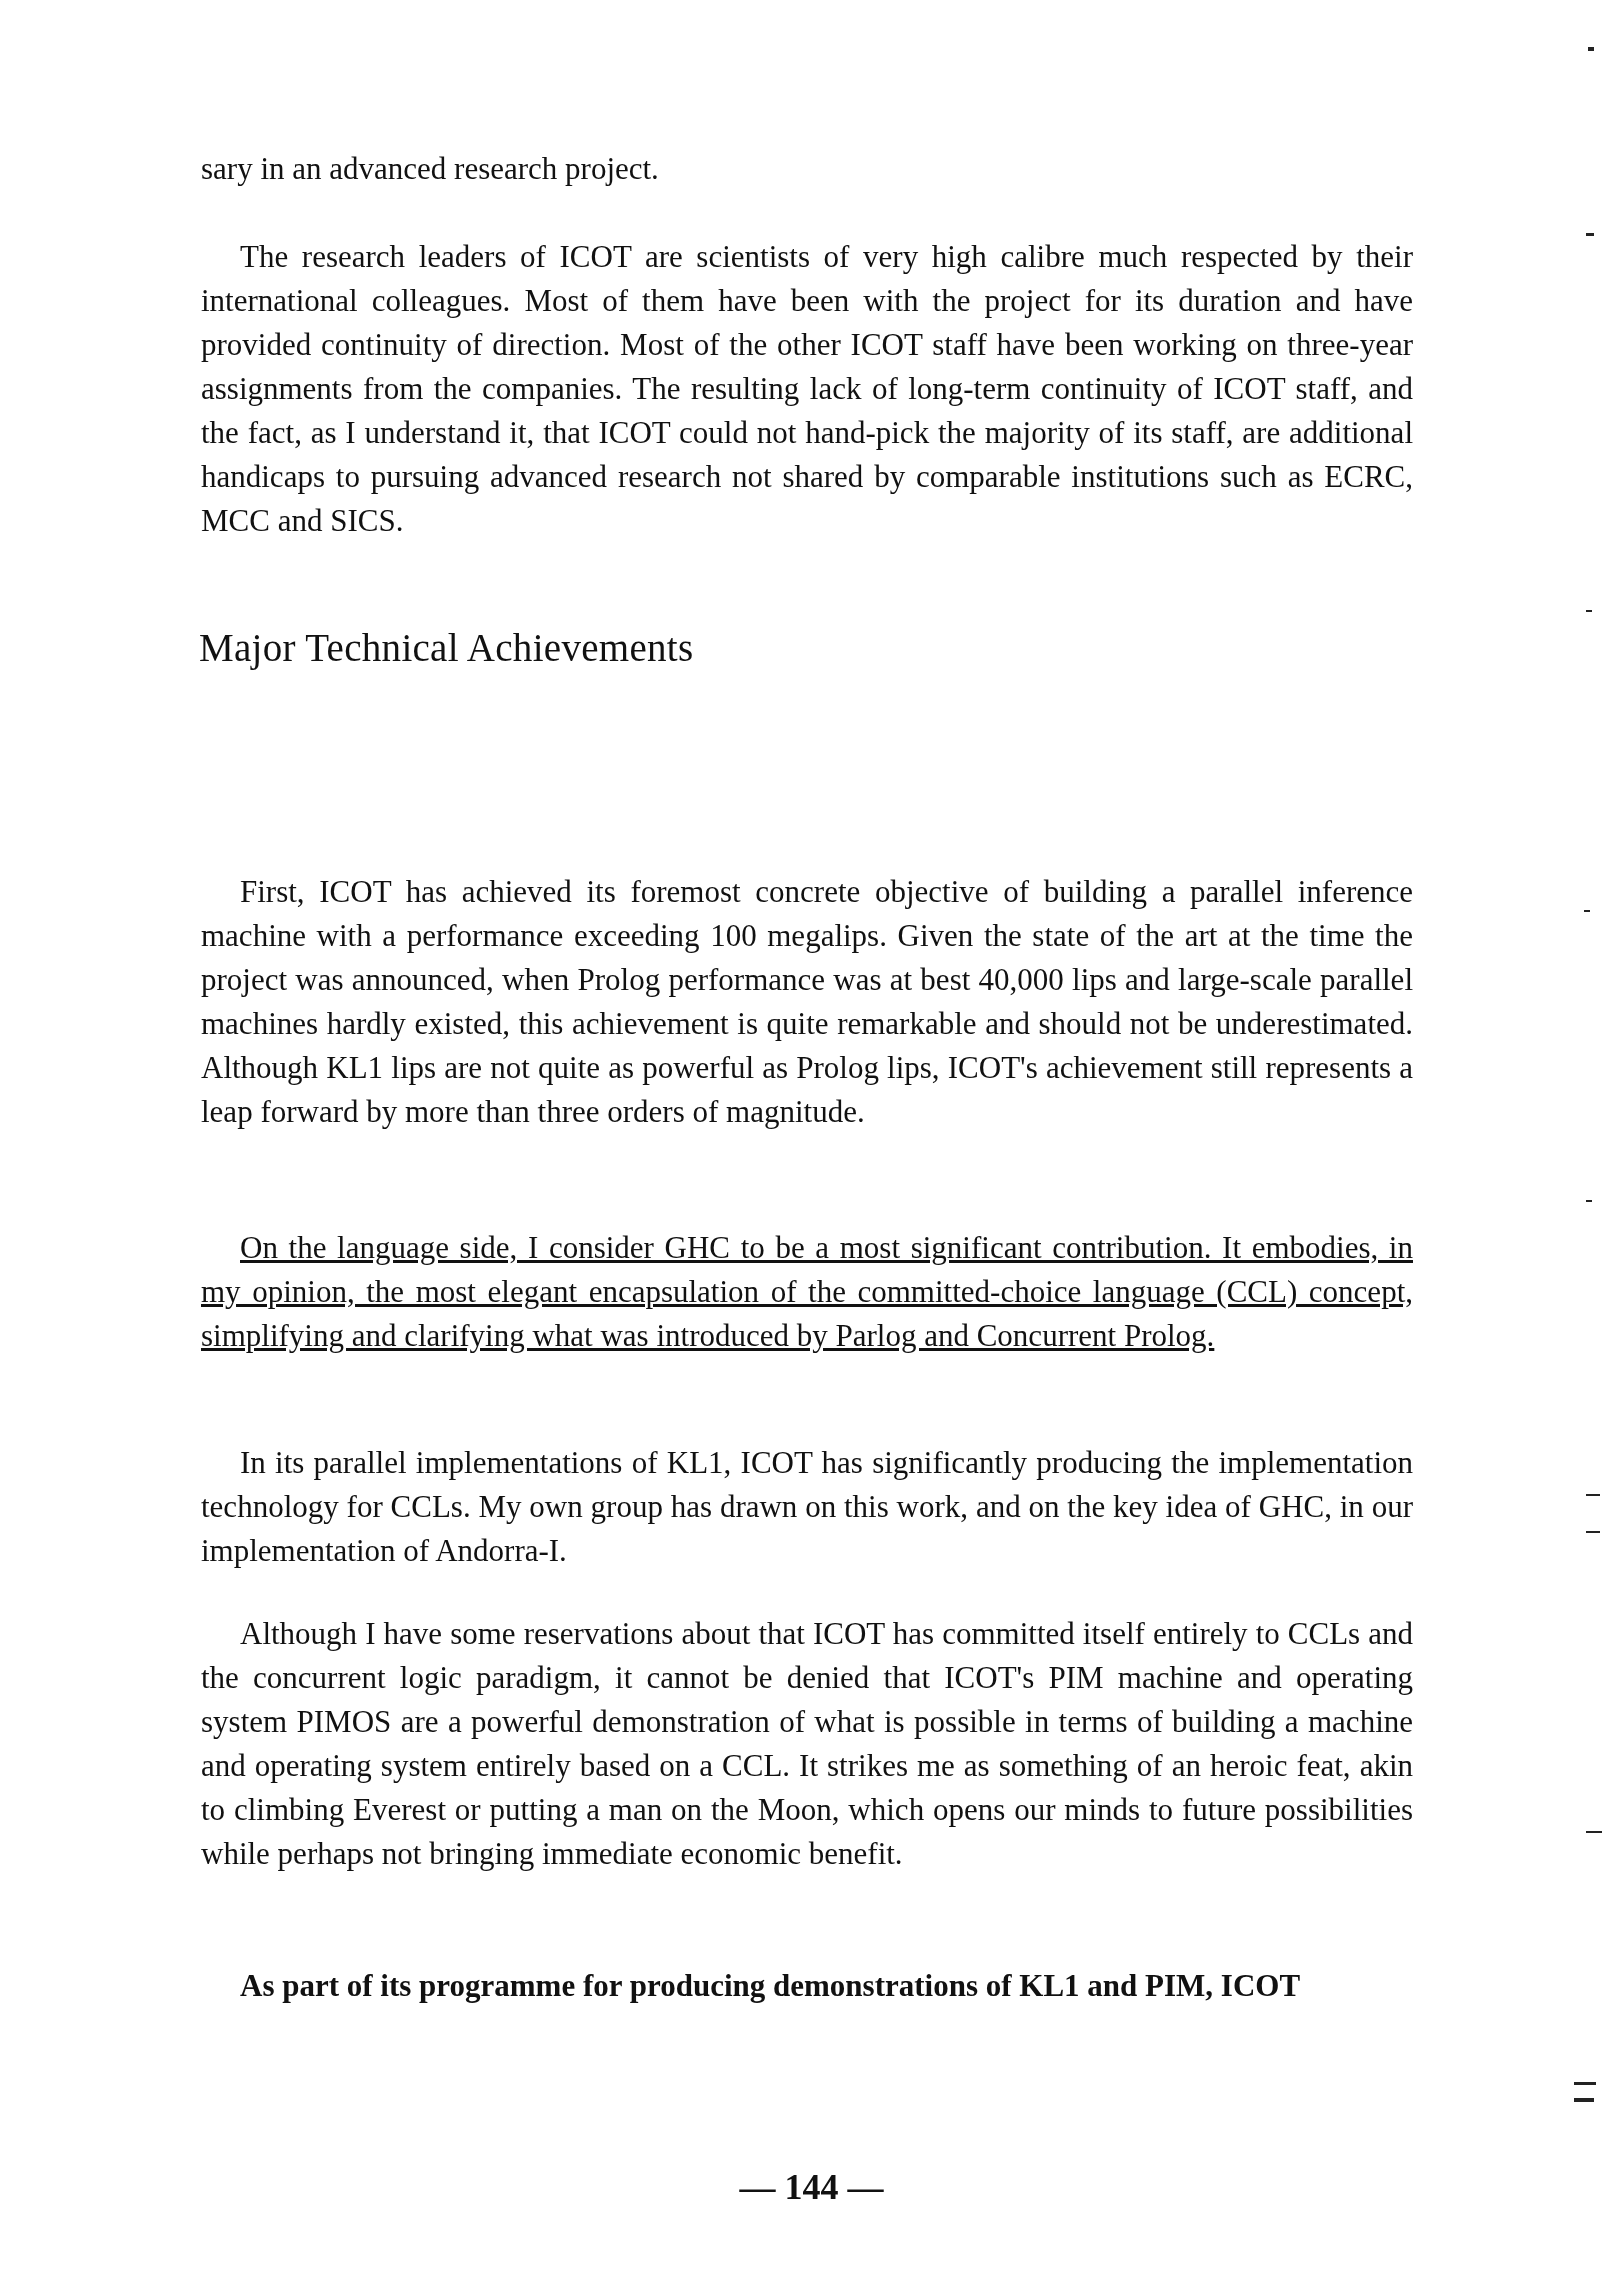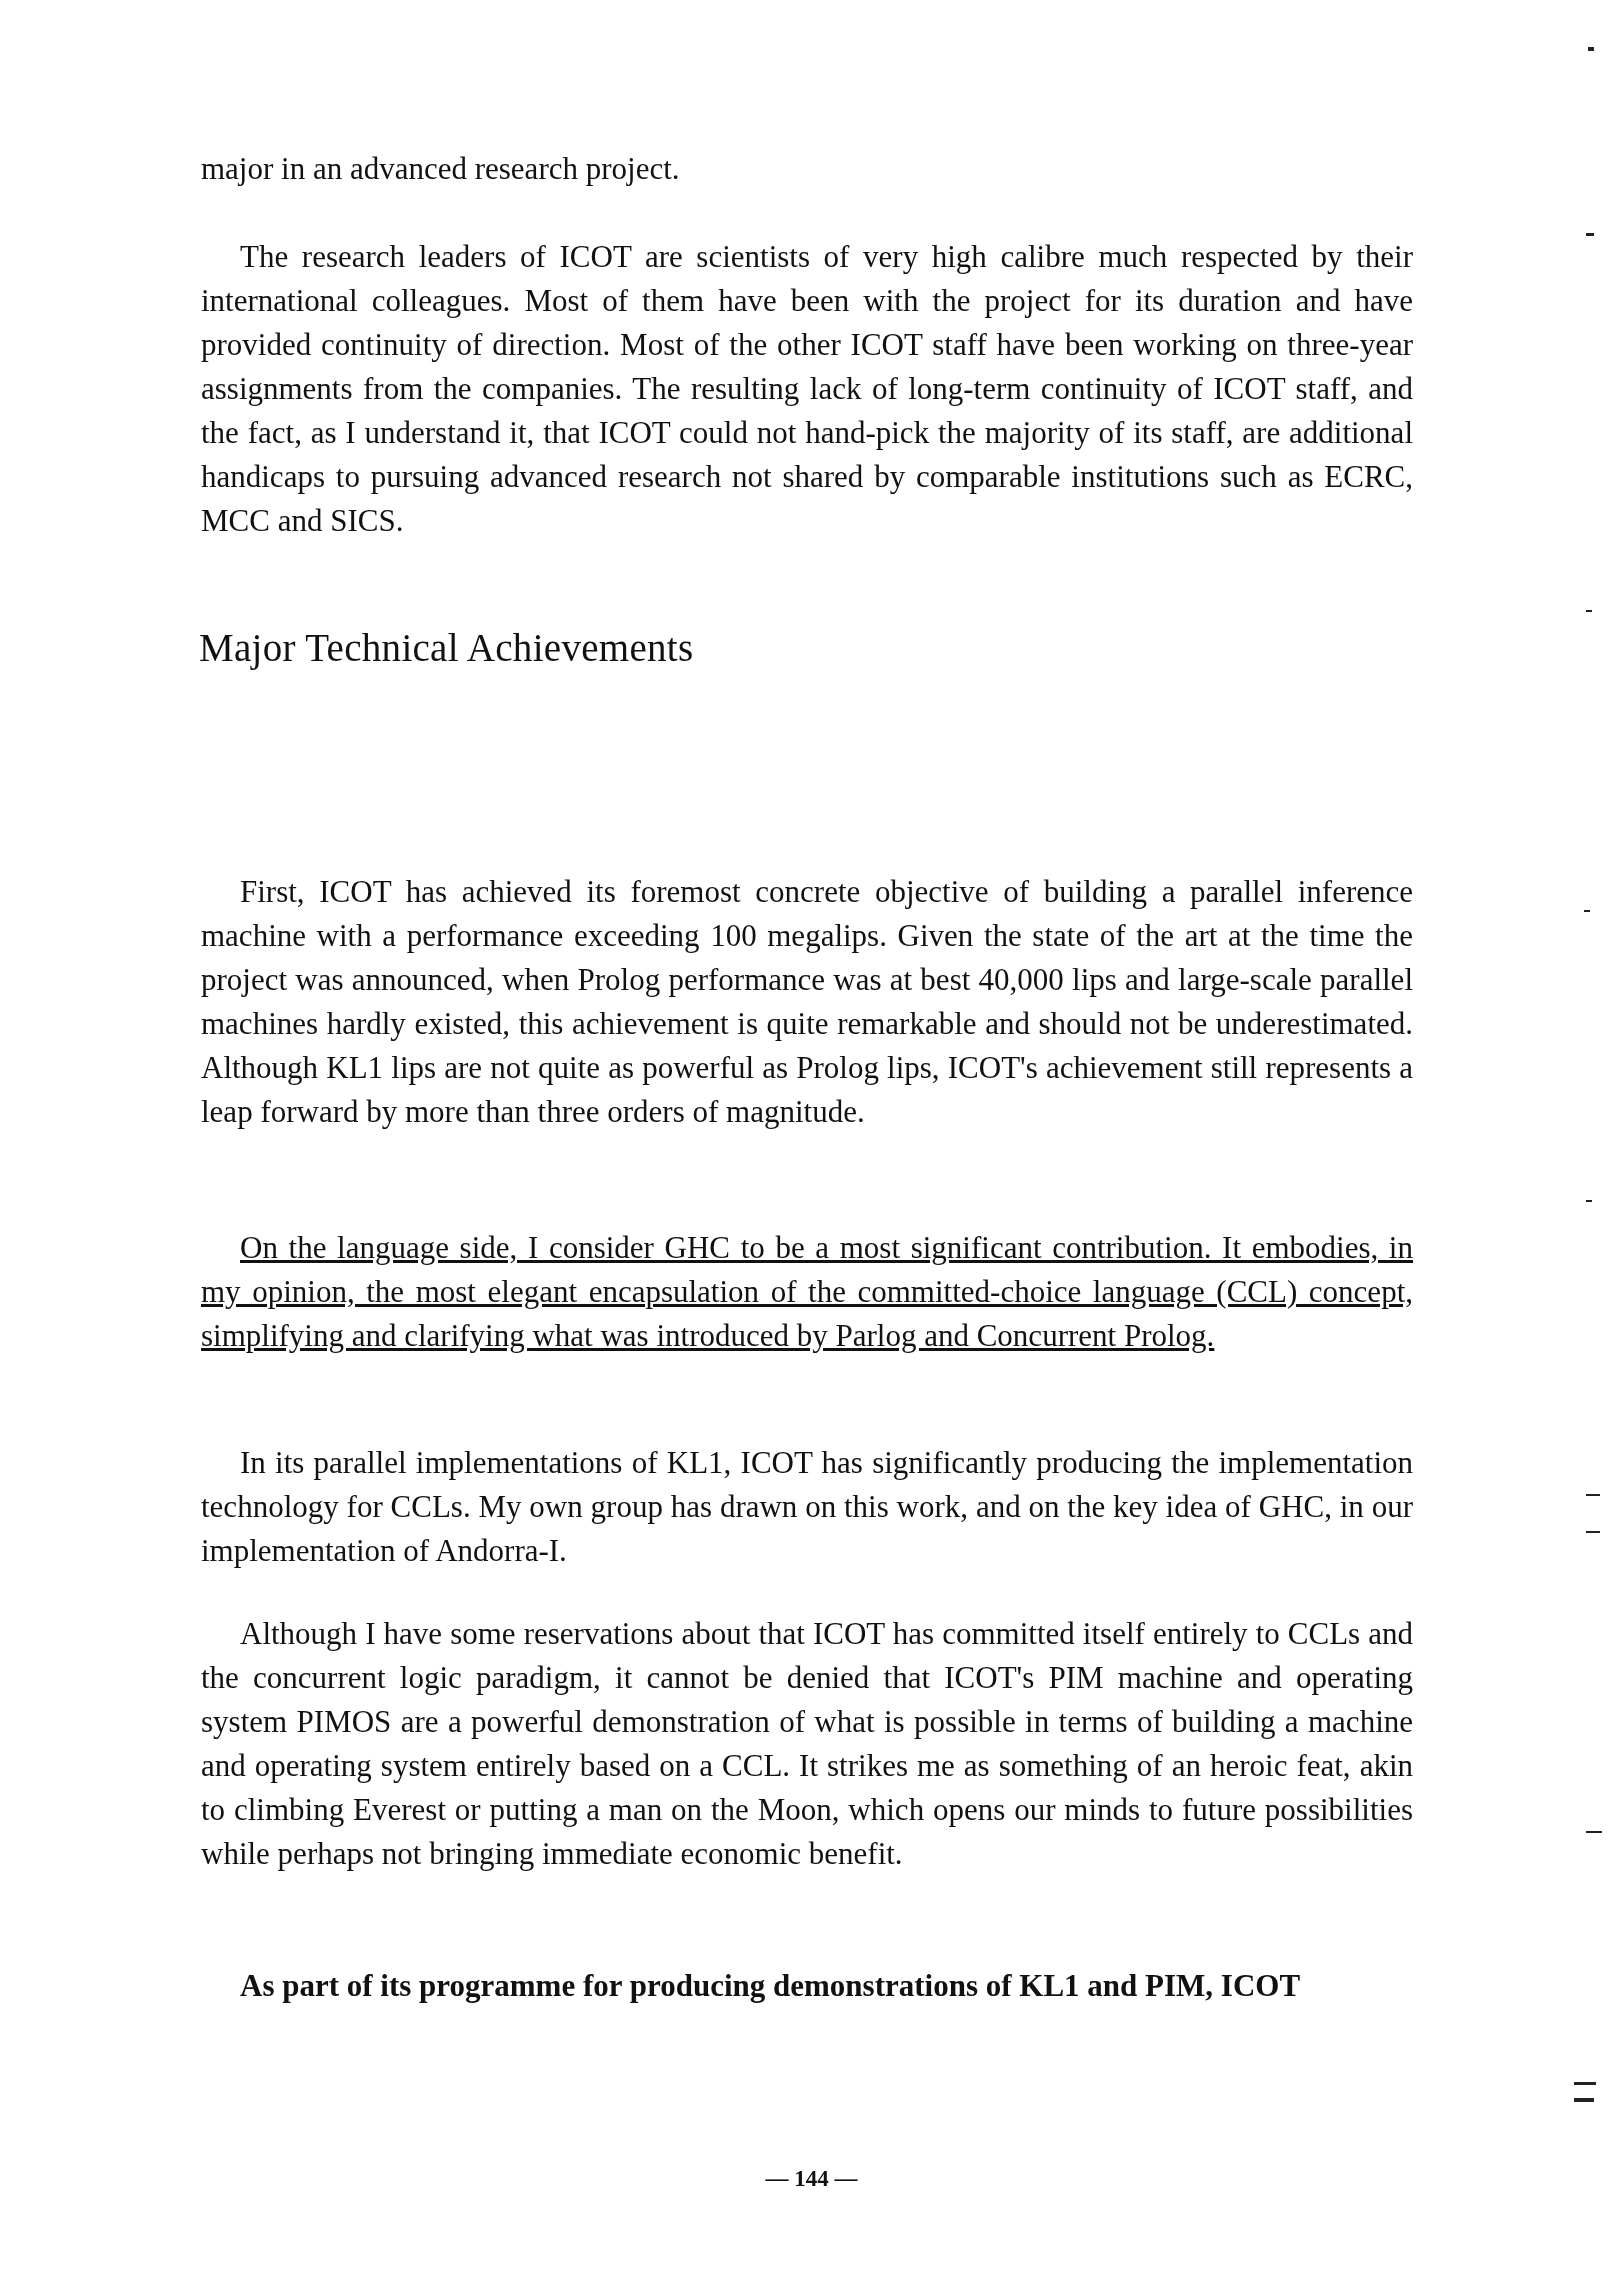--- a/index.html
+++ b/index.html
@@ -5,29 +5,29 @@
   html, body { margin: 0; padding: 0; background: #ffffff; }
   body { width: 1623px; height: 2292px; position: relative; overflow: hidden;
          font-family: "Liberation Serif", "DejaVu Serif", serif; color: #111; }
   .page { position: absolute; left: 0; top: 0; width: 1623px; height: 2292px; }
   .para { position: absolute; left: 201px; width: 1212px; font-size: 31px;
           line-height: 44px; text-align: justify; margin: 0; }
   .para.indent { text-indent: 39px; }
   .heading { position: absolute; left: 199px; top: 625px; font-size: 39px; margin: 0;
              font-weight: normal; letter-spacing: 0.3px; }
   .pagenum { position: absolute; left: 0; width: 1623px; top: 2166px; text-align: center;
-             font-weight: bold; font-size: 23px; }
+             font-weight: bold; font-size: 36px; }
   .mark { position: absolute; background: #222; }
 </style>
 </head>
 <body>
 
 <div class="page">
 
-  <p class="para" style="top:147px;">major in an advanced research project.</p>
+  <p class="para" style="top:147px;">sary in an advanced research project.</p>
 
   <p class="para indent" style="top:235px;">The research leaders of ICOT are scientists of very high calibre much respected by their international colleagues. Most of them have been with the project for its duration and have provided continuity of direction. Most of the other ICOT staff have been working on three-year assignments from the companies. The resulting lack of long-term continuity of ICOT staff, and the fact, as I understand it, that ICOT could not hand-pick the majority of its staff, are additional handicaps to pursuing advanced research not shared by comparable institutions such as ECRC, MCC and SICS.</p>
 
   <h2 class="heading">Major Technical Achievements</h2>
 
 
   <p class="para indent" style="top:870px;">First, ICOT has achieved its foremost concrete objective of building a parallel inference machine with a performance exceeding 100 megalips. Given the state of the art at the time the project was announced, when Prolog performance was at best 40,000 lips and large-scale parallel machines hardly existed, this achievement is quite remarkable and should not be underestimated. Although KL1 lips are not quite as powerful as Prolog lips, ICOT's achievement still represents a leap forward by more than three orders of magnitude.</p>
 
   <p class="para indent" style="top:1226px;text-decoration:underline;">On the language side, I consider GHC to be a most significant contribution. It embodies, in my opinion, the most elegant encapsulation of the committed-choice language (CCL) concept, simplifying and clarifying what was introduced by Parlog and Concurrent Prolog.</p>
 

